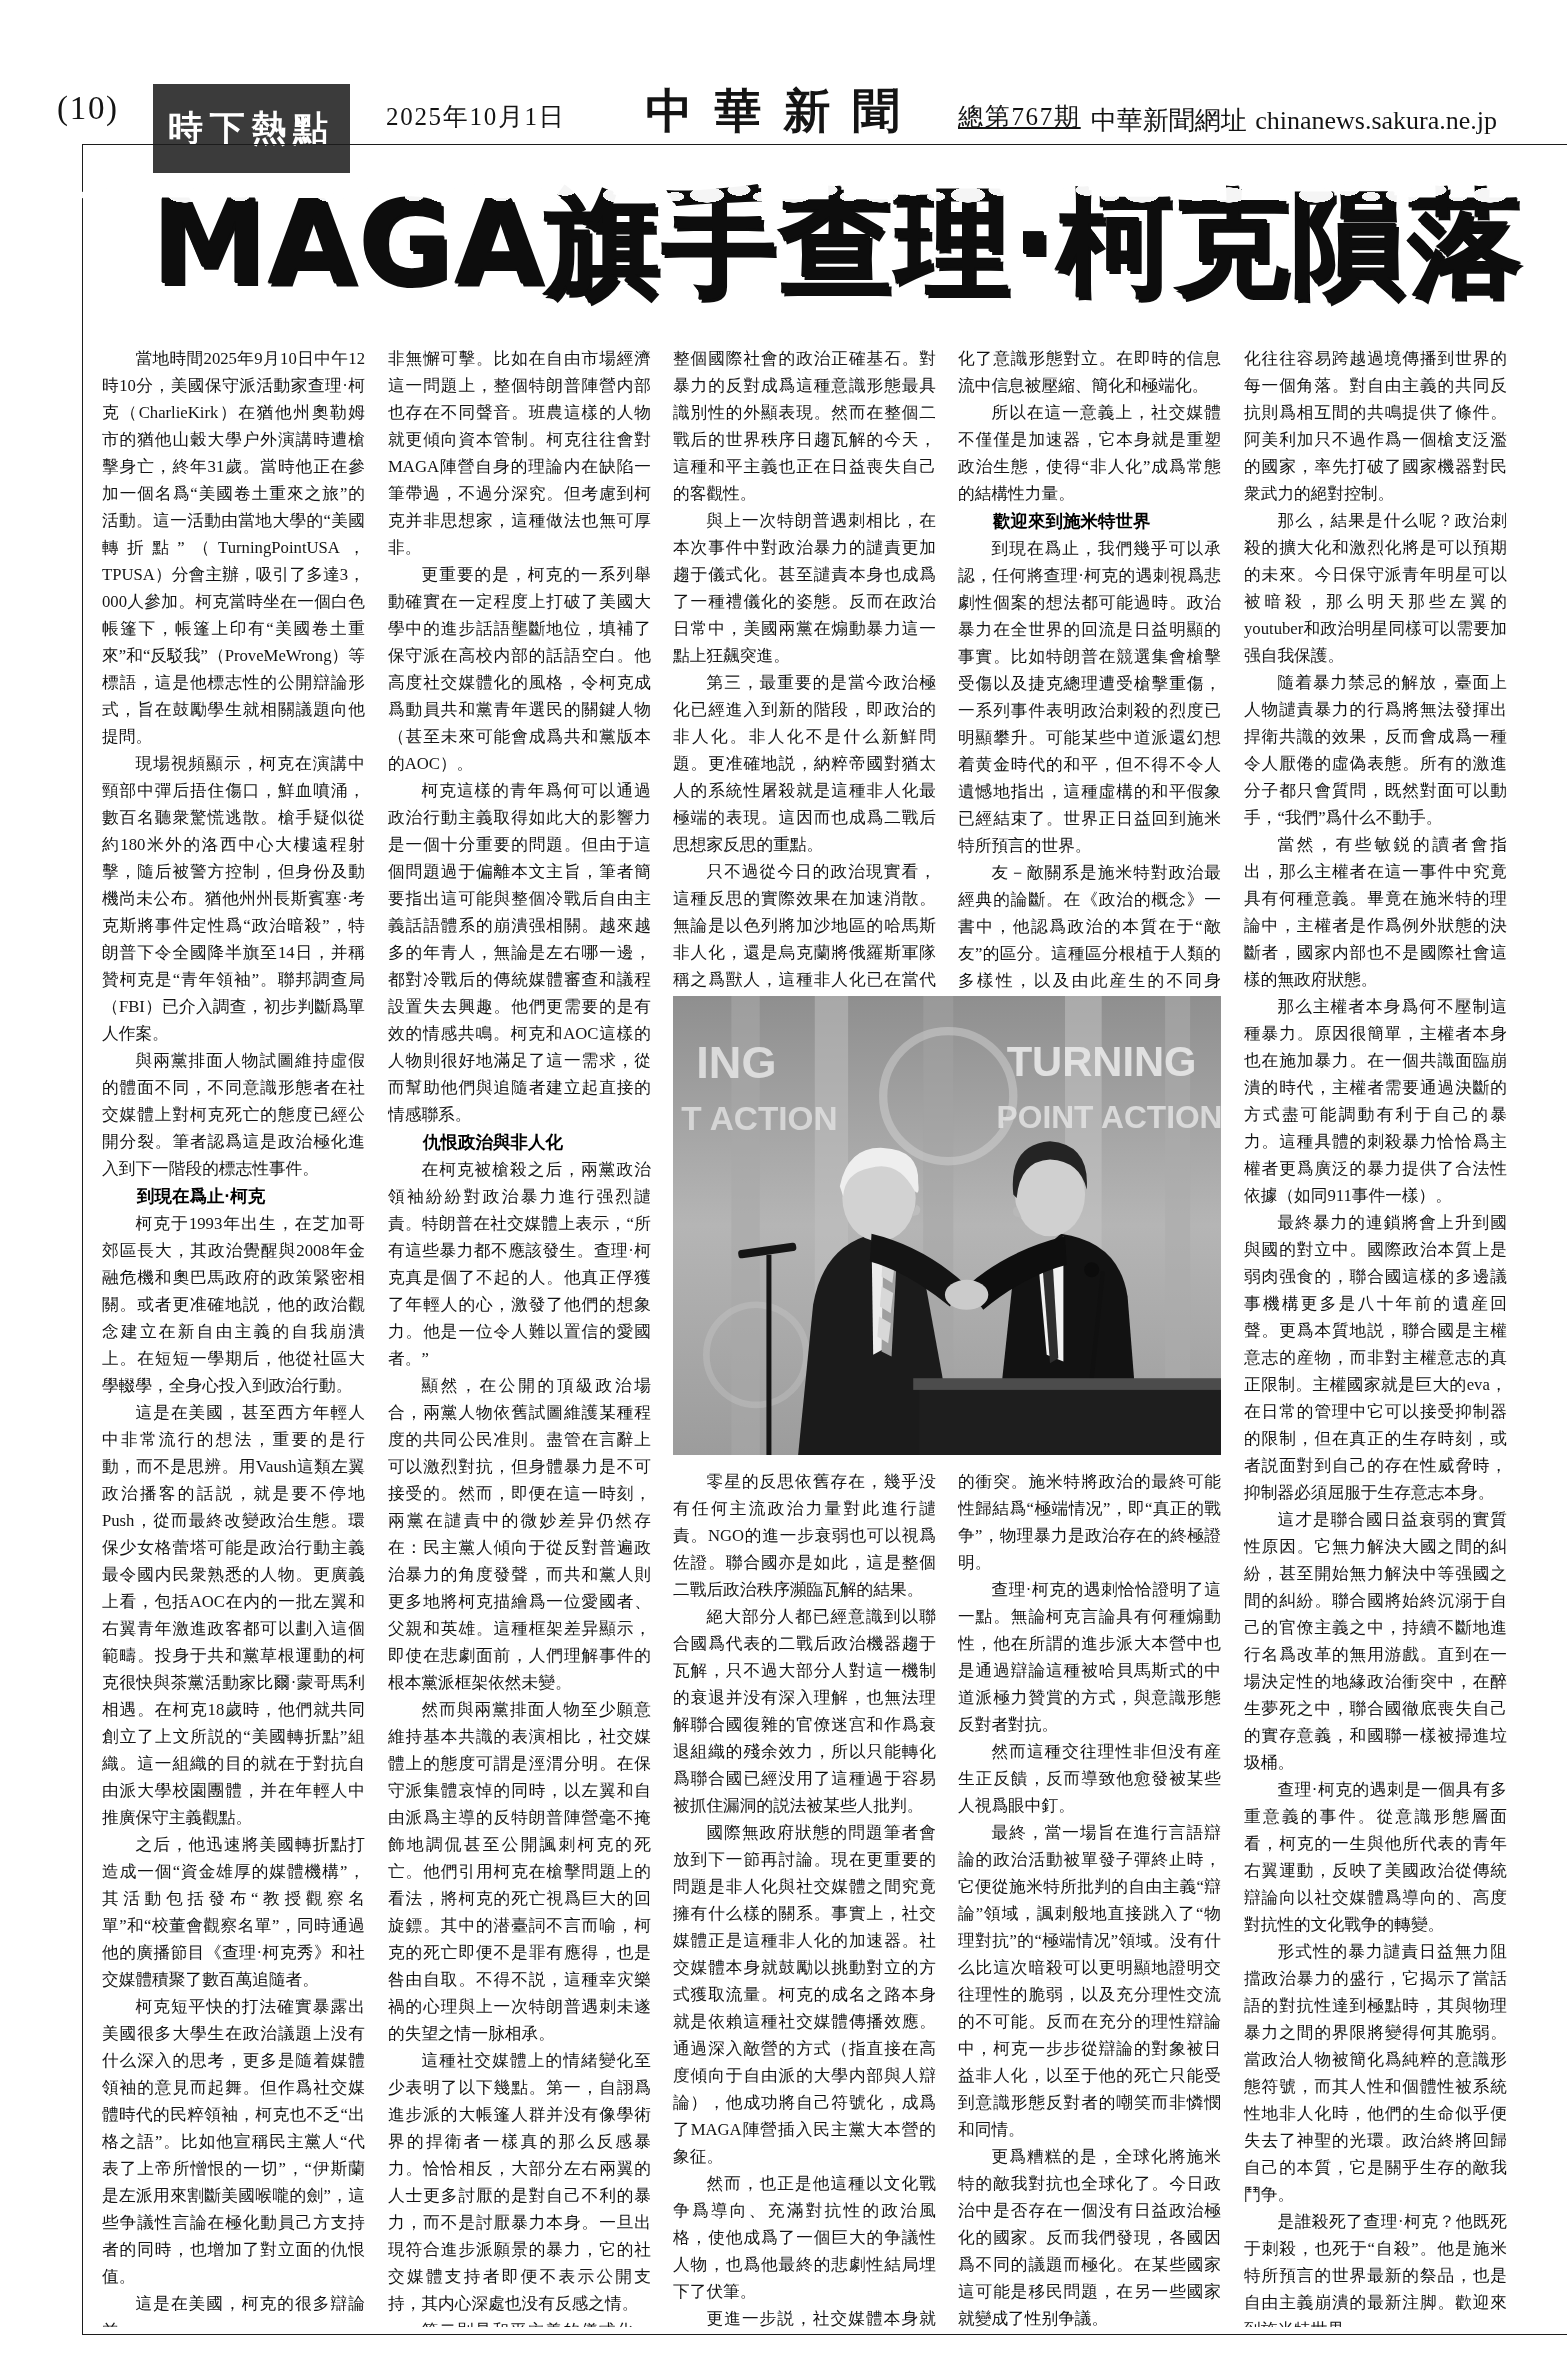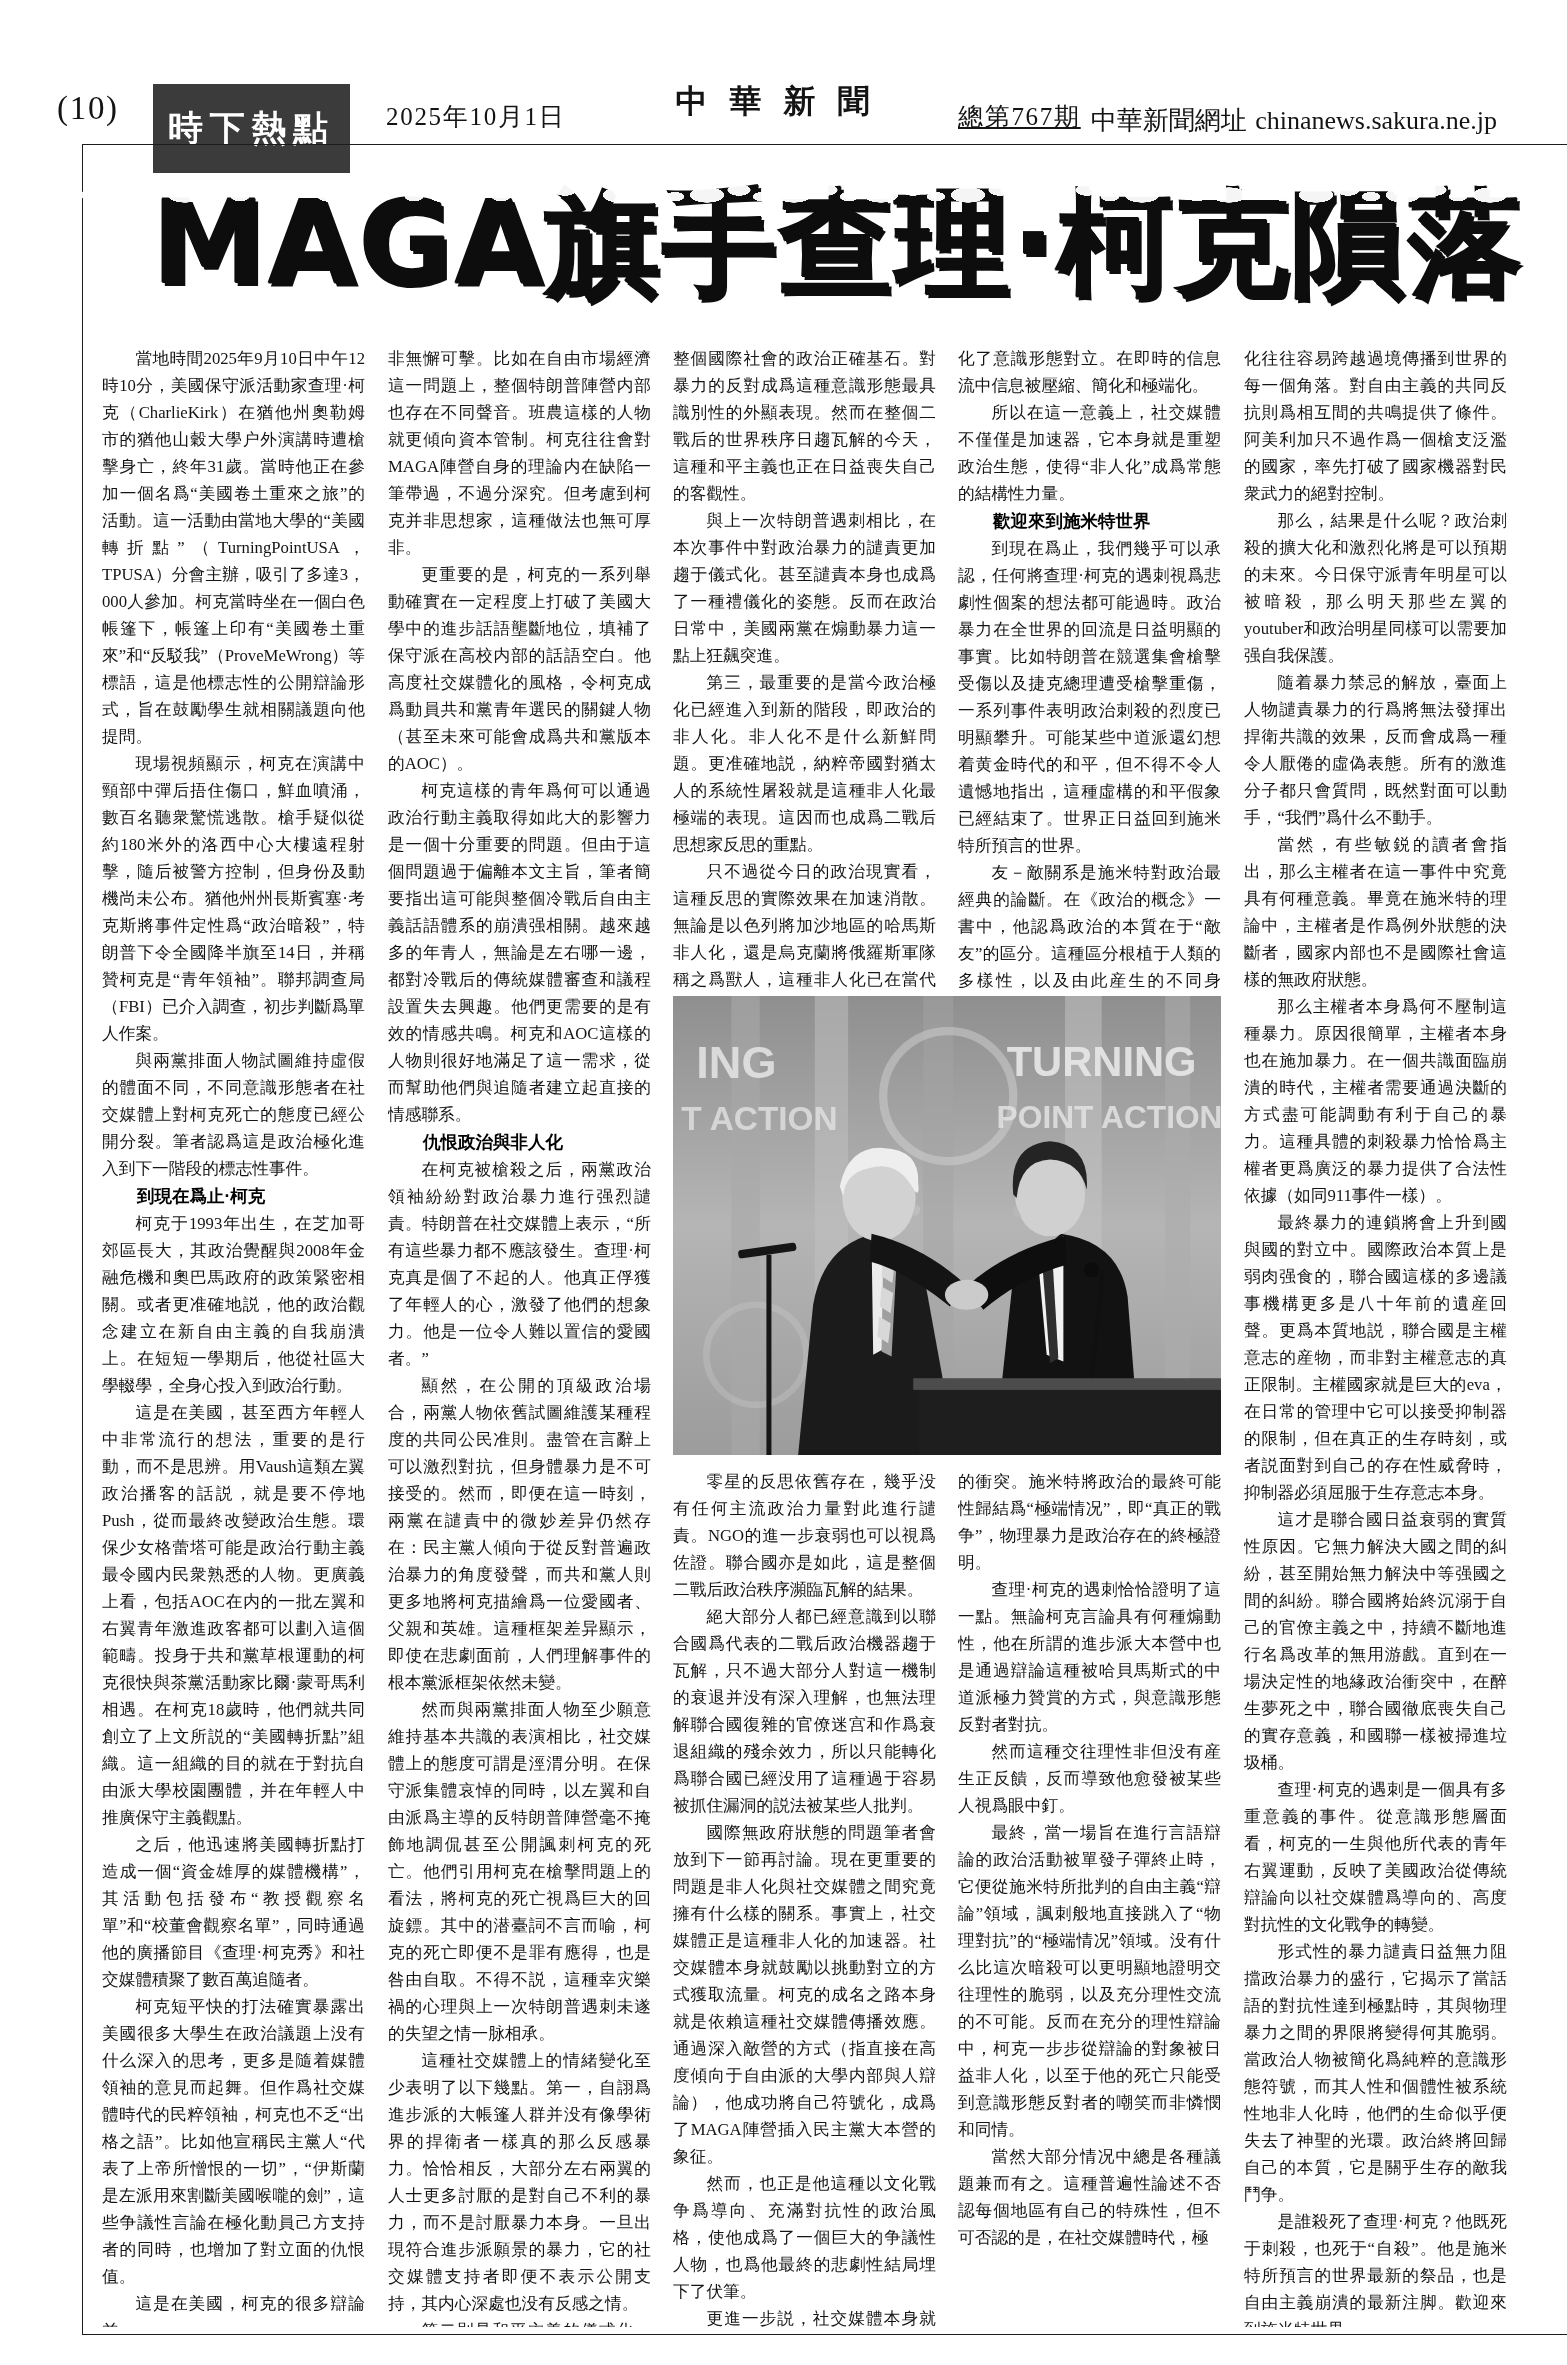--- a/index.html
+++ b/index.html
@@ -11,21 +11,21 @@
   
   .hdr-pageno { position:absolute; left:57px; top:90px; font-size:33px; letter-spacing:1.7px; }
   .hdr-badge {
     position:absolute; left:153px; top:84px; padding:21px 15px;
     background:#3b3b3b; color:#fff; font-family:"Liberation Sans","DejaVu Sans",sans-serif;
     font-weight:bold; font-size:35px; letter-spacing:6.7px;
   }
   .hdr-date { position:absolute; left:386px; top:100px; font-size:25px; letter-spacing:1.7px; }
   .hdr-masthead {
     position:absolute; left:50%; top:80px; transform:translateX(-50%);
-    font-size:32px; font-weight:bold; letter-spacing:22px; white-space:nowrap;
+    font-size:47px; font-weight:bold; letter-spacing:22px; white-space:nowrap;
   }
   .hdr-issue { position:absolute; left:958px; top:100px; font-size:25px; letter-spacing:1.7px;text-decoration:underline; }
   .hdr-site { position:absolute; right:70px; top:103px; font-size:26px; }
   .hdr-site .lbl { margin-right:8.3px; }
   
   .frame {
     position:absolute; left:46px; top:144px; width:1512px; height:2191px;
     border:1.7px solid #1c1c1c; box-sizing:border-box;margin-left:36px;
   }
   
@@ -131,20 +131,21 @@
         <p>所以在這一意義上，社交媒體不僅僅是加速器，它本身就是重塑政治生態，使得“非人化”成爲常態的結構性力量。</p>
         <h3>歡迎來到施米特世界</h3>
         <p>到現在爲止，我們幾乎可以承認，任何將查理·柯克的遇刺視爲悲劇性個案的想法都可能過時。政治暴力在全世界的回流是日益明顯的事實。比如特朗普在競選集會槍擊受傷以及捷克總理遭受槍擊重傷，一系列事件表明政治刺殺的烈度已明顯攀升。可能某些中道派還幻想着黄金時代的和平，但不得不令人遺憾地指出，這種虛構的和平假象已經結束了。世界正日益回到施米特所預言的世界。</p>
         <p>友－敵關系是施米特對政治最經典的論斷。在《政治的概念》一書中，他認爲政治的本質在于“敵友”的區分。這種區分根植于人類的多樣性，以及由此産生的不同身份、信仰和生活方式之間可能發生</p>
       </div>
     <div class="col" id="col-4b">
         <p class="cont">的衝突。施米特將政治的最終可能性歸結爲“極端情况”，即“真正的戰争”，物理暴力是政治存在的終極證明。</p>
         <p>查理·柯克的遇刺恰恰證明了這一點。無論柯克言論具有何種煽動性，他在所謂的進步派大本營中也是通過辯論這種被哈貝馬斯式的中道派極力贊賞的方式，與意識形態反對者對抗。</p>
         <p>然而這種交往理性非但没有産生正反饋，反而導致他愈發被某些人視爲眼中釘。</p>
         <p>最終，當一場旨在進行言語辯論的政治活動被單發子彈終止時，它便從施米特所批判的自由主義“辯論”領域，諷刺般地直接跳入了“物理對抗”的“極端情况”領域。没有什么比這次暗殺可以更明顯地證明交往理性的脆弱，以及充分理性交流的不可能。反而在充分的理性辯論中，柯克一步步從辯論的對象被日益非人化，以至于他的死亡只能受到意識形態反對者的嘲笑而非憐憫和同情。</p>
+        <p>更爲糟糕的是，全球化將施米特的敵我對抗也全球化了。今日政治中是否存在一個没有日益政治極化的國家。反而我們發現，各國因爲不同的議題而極化。在某些國家這可能是移民問題，在另一些國家就變成了性别争議。</p>
         <p>當然大部分情况中總是各種議題兼而有之。這種普遍性論述不否認每個地區有自己的特殊性，但不可否認的是，在社交媒體時代，極</p>
       </div>
     <div class="col" id="col-5">
         <p class="cont">化往往容易跨越過境傳播到世界的每一個角落。對自由主義的共同反抗則爲相互間的共鳴提供了條件。阿美利加只不過作爲一個槍支泛濫的國家，率先打破了國家機器對民衆武力的絕對控制。</p>
         <p>那么，結果是什么呢？政治刺殺的擴大化和激烈化將是可以預期的未來。今日保守派青年明星可以被暗殺，那么明天那些左翼的youtuber和政治明星同樣可以需要加强自我保護。</p>
         <p>隨着暴力禁忌的解放，臺面上人物譴責暴力的行爲將無法發揮出捍衛共識的效果，反而會成爲一種令人厭倦的虛偽表態。所有的激進分子都只會質問，既然對面可以動手，“我們”爲什么不動手。</p>
         <p>當然，有些敏鋭的讀者會指出，那么主權者在這一事件中究竟具有何種意義。畢竟在施米特的理論中，主權者是作爲例外狀態的決斷者，國家内部也不是國際社會這樣的無政府狀態。</p>
         <p>那么主權者本身爲何不壓制這種暴力。原因很簡單，主權者本身也在施加暴力。在一個共識面臨崩潰的時代，主權者需要通過決斷的方式盡可能調動有利于自己的暴力。這種具體的刺殺暴力恰恰爲主權者更爲廣泛的暴力提供了合法性依據（如同911事件一樣）。</p>
         <p>最終暴力的連鎖將會上升到國與國的對立中。國際政治本質上是弱肉强食的，聯合國這樣的多邊議事機構更多是八十年前的遺産回聲。更爲本質地説，聯合國是主權意志的産物，而非對主權意志的真正限制。主權國家就是巨大的eva，在日常的管理中它可以接受抑制器的限制，但在真正的生存時刻，或者説面對到自己的存在性威脅時，抑制器必須屈服于生存意志本身。</p>
         <p>這才是聯合國日益衰弱的實質性原因。它無力解決大國之間的糾紛，甚至開始無力解決中等强國之間的糾紛。聯合國將始終沉溺于自己的官僚主義之中，持續不斷地進行名爲改革的無用游戲。直到在一場決定性的地緣政治衝突中，在醉生夢死之中，聯合國徹底喪失自己的實存意義，和國聯一樣被掃進垃圾桶。</p>

